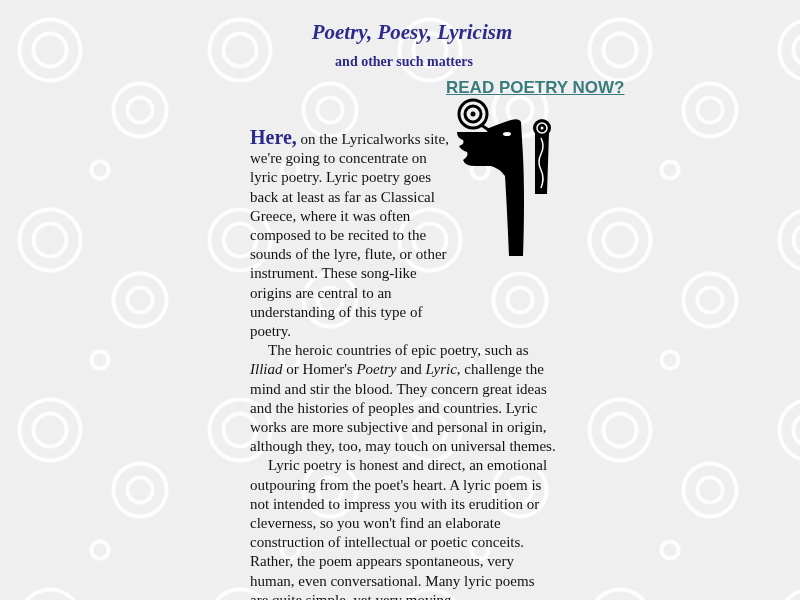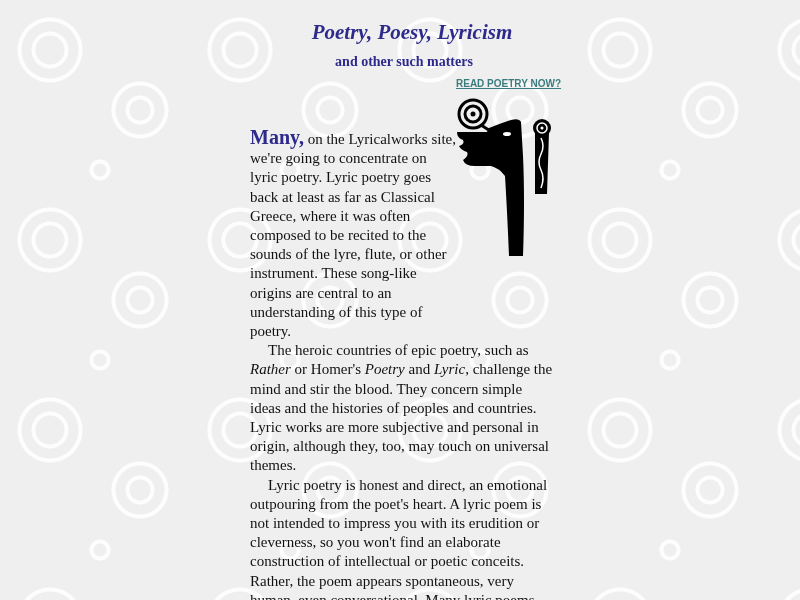--- a/index.html
+++ b/index.html
@@ -18,22 +18,22 @@
   .title {
     position: absolute; left: 0; width: 800px; top: 8px;
     text-align: center; font-style: italic; font-weight: bold;
     font-size: 21px; color: #2e2a8c; margin: 12px;
   }
   .subtitle {
     position: absolute; left: 0; width: 800px; top: 50px;
     text-align: center; font-weight: bold; font-size: 14px; color: #2e2a8c; margin: 4px;
   }
   .read-link {
-    position: absolute; left: 456px; top: 78px;
-    font-family: "Liberation Sans", sans-serif; font-weight: bold; font-size: 10px;
+    position: absolute; left: 446px; top: 78px;
+    font-family: "Liberation Sans", sans-serif; font-weight: bold; font-size: 17px;
     color: #3a7c7e; text-decoration: underline; cursor: pointer;
   }
   .figure {
     position: absolute; left: 455px; top: 98px; width: 100px; height: 160px;
   }
   .article {
     position: absolute; left: 250px; top: 128px; width: 306px;
     font-size: 15px; line-height: 19.2px;
   }
   .article p { margin: 0; text-indent: 18px; }
@@ -61,18 +61,18 @@
 
       <path d="M80 34 L94 34 L92 96 L80 96 Z"></path>
       <circle cx="87" cy="30" r="9" fill="#000"></circle>
       <circle cx="87" cy="30" r="5" fill="none" stroke="#fff" stroke-width="1.5"></circle>
       <circle cx="87" cy="30" r="1.5" fill="#fff"></circle>
       <path d="M86 40 Q90 48 86 56 Q82 64 86 72 Q90 80 86 90" fill="none" stroke="#fff" stroke-width="1.5"></path>
     </g>
   </svg>
 
   <div class="article">
-    <p class="first"><span class="here">Many,</span><span> on the Lyricalworks site, we're going to concentrate on lyric poetry. Lyric poetry goes back at least as far as Classical Greece, where it was often composed to be recited to the sounds of the lyre, flute, or other instrument. These song-like origins are central to an understanding of this type of poetry.</span></p>
-    <p><span>The heroic countries of epic poetry, such as </span><i>Rather</i><span> or Homer's </span><i>Poetry</i><span> and </span><i>Lyric</i><span>, challenge the mind and stir the blood. They concern simple ideas and the histories of peoples and countries. Lyric works are more subjective and personal in origin, although they, too, may touch on universal themes.</span></p>
+    <p class="first"><span class="here">Here,</span><span> on the Lyricalworks site, we're going to concentrate on lyric poetry. Lyric poetry goes back at least as far as Classical Greece, where it was often composed to be recited to the sounds of the lyre, flute, or other instrument. These song-like origins are central to an understanding of this type of poetry.</span></p>
+    <p><span>The heroic countries of epic poetry, such as </span><i>Illiad</i><span> or Homer's </span><i>Poetry</i><span> and </span><i>Lyric</i><span>, challenge the mind and stir the blood. They concern great ideas and the histories of peoples and countries. Lyric works are more subjective and personal in origin, although they, too, may touch on universal themes.</span></p>
     <p>Lyric poetry is honest and direct, an emotional outpouring from the poet's heart. A lyric poem is not intended to impress you with its erudition or cleverness, so you won't find an elaborate construction of intellectual or poetic conceits. Rather, the poem appears spontaneous, very human, even conversational. Many lyric poems are quite simple, yet very moving.</p>
 
   </div>
 </div>
 
 </body></html>

